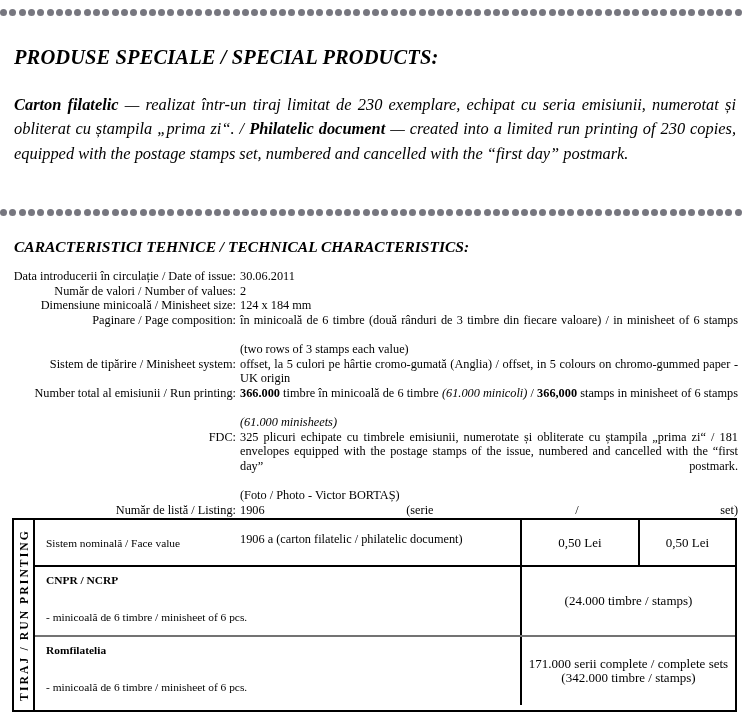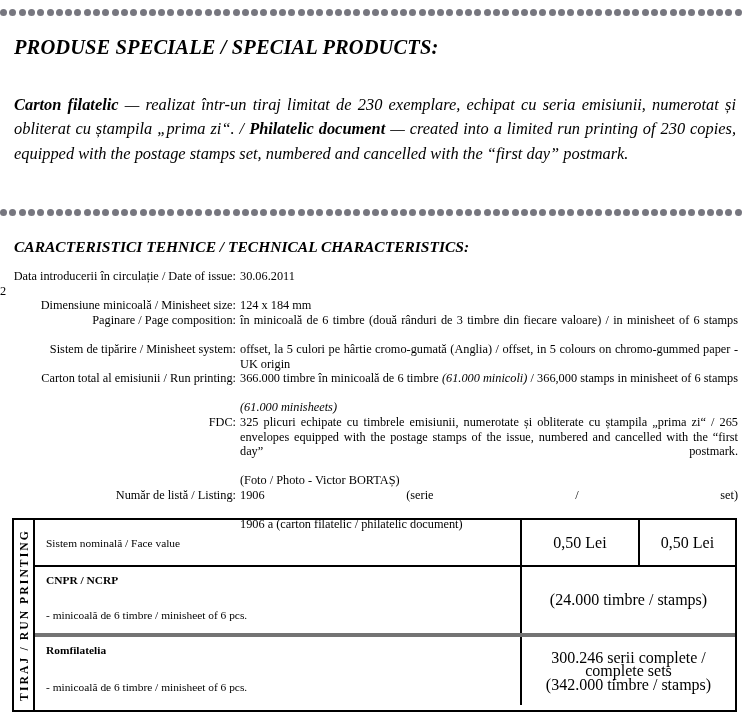--- a/index.html
+++ b/index.html
@@ -38,21 +38,21 @@
 
   
   .section-title {
     position: absolute;
     font-weight: bold;
     font-style: italic;
     white-space: nowrap;
   }
   #special-products-title {
     left: 14px;
-    top: 36px;
+    top: 46px;
     font-size: 20.5px;
     letter-spacing: 0.1px;
   }
   #tech-characteristics-title {
     left: 14px;
     top: 238px;
     font-size: 15.5px;
   }
 
   
@@ -90,21 +90,21 @@
     padding-right: 4px;
     box-sizing: border-box;
     white-space: nowrap;
   }
   .spec-value {
     width: 498px;
     text-align: justify;
     text-justify: inter-word;
   }
   .spec-value .cont { display: block; }
-  .spec-value b { font-weight: normal; }
+  .spec-value b { font-weight: bold; }
   .spec-value i { font-style: italic; }
   .spec-value .just { text-align: justify; }
   .spec-value .just:after {
     content: "";
     display: inline-block;
     width: 100%;
   }
 
   
   #run-printing-table {
@@ -138,40 +138,40 @@
   #table-body {
     flex: 1;
     display: flex;
     flex-direction: column;
   }
   .trow {
     display: flex;
     box-sizing: border-box;
   }
   #row-face-value { height: 47px; border-bottom: 2px solid #000; }
-  #row-cnpr { height: 70px; border-bottom: 4px solid #737373; }
+  #row-cnpr { height: 70px; border-bottom: 2px solid #737373; }
   #row-romfilatelia { height: 68px; }
 
   .tcell-desc {
     width: 487px;
     min-width: 487px;
     border-right: 2px solid #000;
     box-sizing: border-box;
     position: relative;
     padding: 0 0 0 11px;
     font-size: 11.4px;
   }
   .tcell-val {
     flex: 1;
     box-sizing: border-box;
     display: flex;
     align-items: center;
     justify-content: center;
     text-align: center;
-    font-size: 16px;
+    font-size: 13px;
     line-height: 13.6px;
   }
   #row-face-value .tcell-val.split-left { border-right: 2px solid #000; }
   #row-face-value .tcell-desc { display: flex; align-items: center; }
   #row-face-value .tcell-val { max-width: 118px; min-width: 118px; }
   #row-face-value .tcell-val:last-child { max-width: none; min-width: 0; }
 
   .org-name {
     position: absolute;
     left: 11px;
@@ -364,53 +364,55 @@
 <div class="section-title" id="tech-characteristics-title">CARACTERISTICI TEHNICE / TECHNICAL CHARACTERISTICS:</div>
 
 <div id="spec-list">
     <div class="spec-row">
       <div class="spec-label">Data introducerii în circulație / Date of issue:</div>
       <div class="spec-value">
         <div>30.06.2011</div>
       </div>
     </div>
     <div class="spec-row">
+      <div class="spec-label">Număr de valori / Number of values:</div>
       <div class="spec-value">
         <div>2</div>
       </div>
     </div>
     <div class="spec-row">
       <div class="spec-label">Dimensiune minicoală / Minisheet size:</div>
       <div class="spec-value">
         <div>124 x 184 mm</div>
       </div>
     </div>
     <div class="spec-row">
       <div class="spec-label">Paginare / Page composition:</div>
       <div class="spec-value">
         <div class="just">în minicoală de 6 timbre (două rânduri de 3 timbre din fiecare valoare) / in minisheet of 6 stamps</div>
+        <div class="cont">(two rows of 3 stamps each value)</div>
       </div>
     </div>
     <div class="spec-row">
       <div class="spec-label">Sistem de tipărire / Minisheet system:</div>
       <div class="spec-value">
         <div>offset, la 5 culori pe hârtie cromo-gumată (Anglia) / offset, in 5 colours on chromo-gummed paper - UK origin</div>
       </div>
     </div>
     <div class="spec-row">
-      <div class="spec-label">Carton total al emisiunii / Run printing:</div>
+      <div class="spec-label">Number total al emisiunii / Run printing:</div>
       <div class="spec-value">
         <div class="just"><b>366.000</b> timbre în minicoală de 6 timbre <i>(61.000 minicoli)</i> / <b>366,000</b> stamps in minisheet of 6 stamps</div>
         <div class="cont"><i>(61.000 minisheets)</i></div>
       </div>
     </div>
     <div class="spec-row">
       <div class="spec-label">FDC:</div>
       <div class="spec-value">
-        <div class="just">325 plicuri echipate cu timbrele emisiunii, numerotate și obliterate cu ștampila „prima zi“ / 265 envelopes equipped with the postage stamps of the issue, numbered and cancelled with the “first day” postmark.</div>
+        <div class="just">325 plicuri echipate cu timbrele emisiunii, numerotate și obliterate cu ștampila „prima zi“ / 181 envelopes equipped with the postage stamps of the issue, numbered and cancelled with the “first day” postmark.</div>
         <div class="cont">(Foto / Photo - Victor BORTAȘ)</div>
       </div>
     </div>
     <div class="spec-row">
       <div class="spec-label">Număr de listă / Listing:</div>
       <div class="spec-value">
         <div class="just">1906 (serie / set)</div>
         <div class="cont">1906 a (carton filatelic / philatelic document)</div>
       </div>
     </div>
@@ -448,20 +450,20 @@
       </div>
     </div>
 
     <div class="trow" id="row-romfilatelia">
       <div class="tcell-desc">
         <div class="org-name">Romfilatelia</div>
         <div class="item-line">- minicoală de 6 timbre  / minisheet of 6 pcs.</div>
       </div>
       <div class="tcell-val">
         <div>
-          <div>300.246 serii complete / complete sets</div>
+          <div>171.000 serii complete / complete sets</div>
           <div>(342.000 timbre / stamps)</div>
         </div>
       </div>
     </div>
 
   </div>
 </div>
 
 </body></html>

